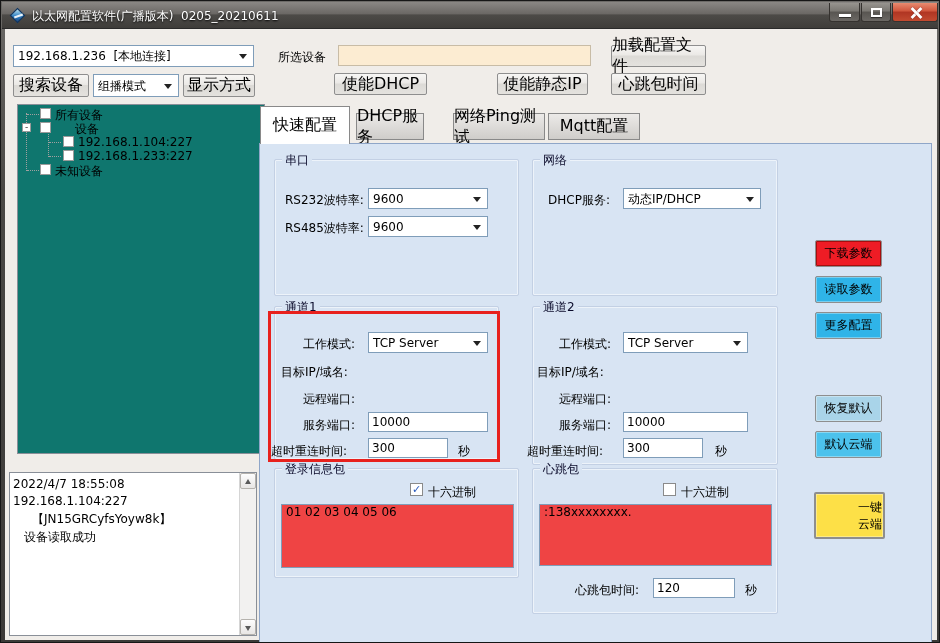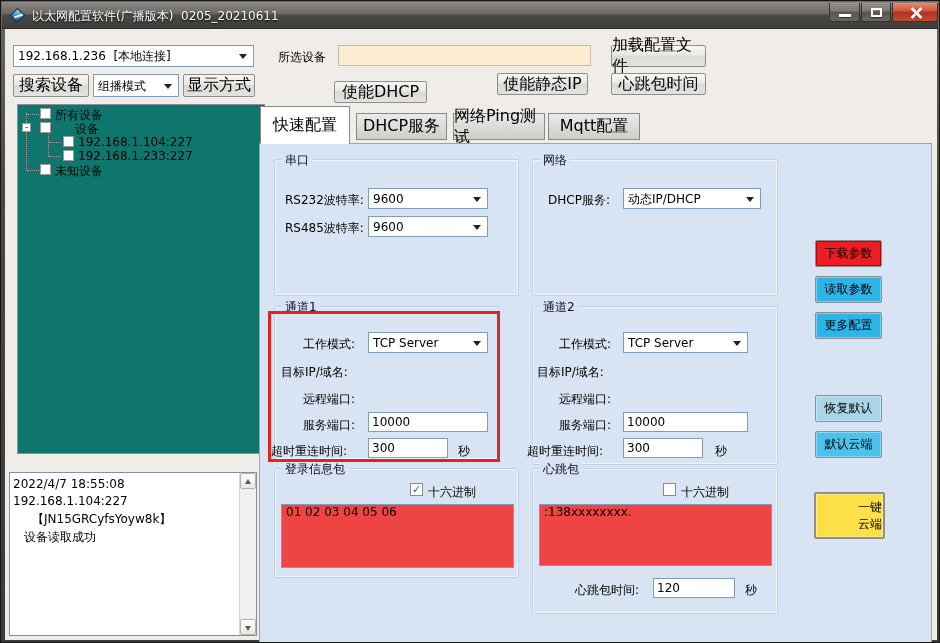--- a/index.html
+++ b/index.html
@@ -187,26 +187,26 @@
           </div>
         <div class="sbtn down">
             <span class="tri-down"></span>
           </div>
       </div>
     </div>
 
     <div class="lbl" style="left:273px;top:20px;">所选设备</div>
     <input class="sel-input" value="" style="">
     <div class="btn" style="left:606px;top:16px;width:95px;height:22px;">加载配置文件</div>
-    <div class="btn" style="left:329px;top:44px;width:93px;height:22px;margin-top:8px;">使能DHCP</div>
+    <div class="btn" style="left:329px;top:44px;width:93px;height:22px;">使能DHCP</div>
     <div class="btn" style="left:492px;top:44px;width:91px;height:22px;">使能静态IP</div>
     <div class="btn" style="left:606px;top:44px;width:95px;height:22px;">心跳包时间</div>
 
     <div class="tab active" style="left:255px;top:77px;width:90px;height:38px;">快速配置</div>
-    <div class="tab idle" style="left:351px;top:84px;width:91px;height:27px;">DHCP服务</div>
+    <div class="tab idle" style="left:351px;top:84px;width:68px;height:27px;">DHCP服务</div>
     <div class="tab idle" style="left:448px;top:84px;width:92px;height:27px;">网络Ping测试</div>
     <div class="tab idle" style="left:543px;top:84px;width:92px;height:27px;">Mqtt配置</div>
 
     <div class="tabpage">
 
       <div class="grp" style="left:14px;top:15px;width:245px;height:137px;">
         <span class="gtitle">串口</span>
         <span class="lbl" style="left:10px;top:32px;">RS232波特率:</span>
         <div class="combo" style="left:93px;top:28px;width:120px;height:21px;">
           <span class="ctxt">9600</span>

